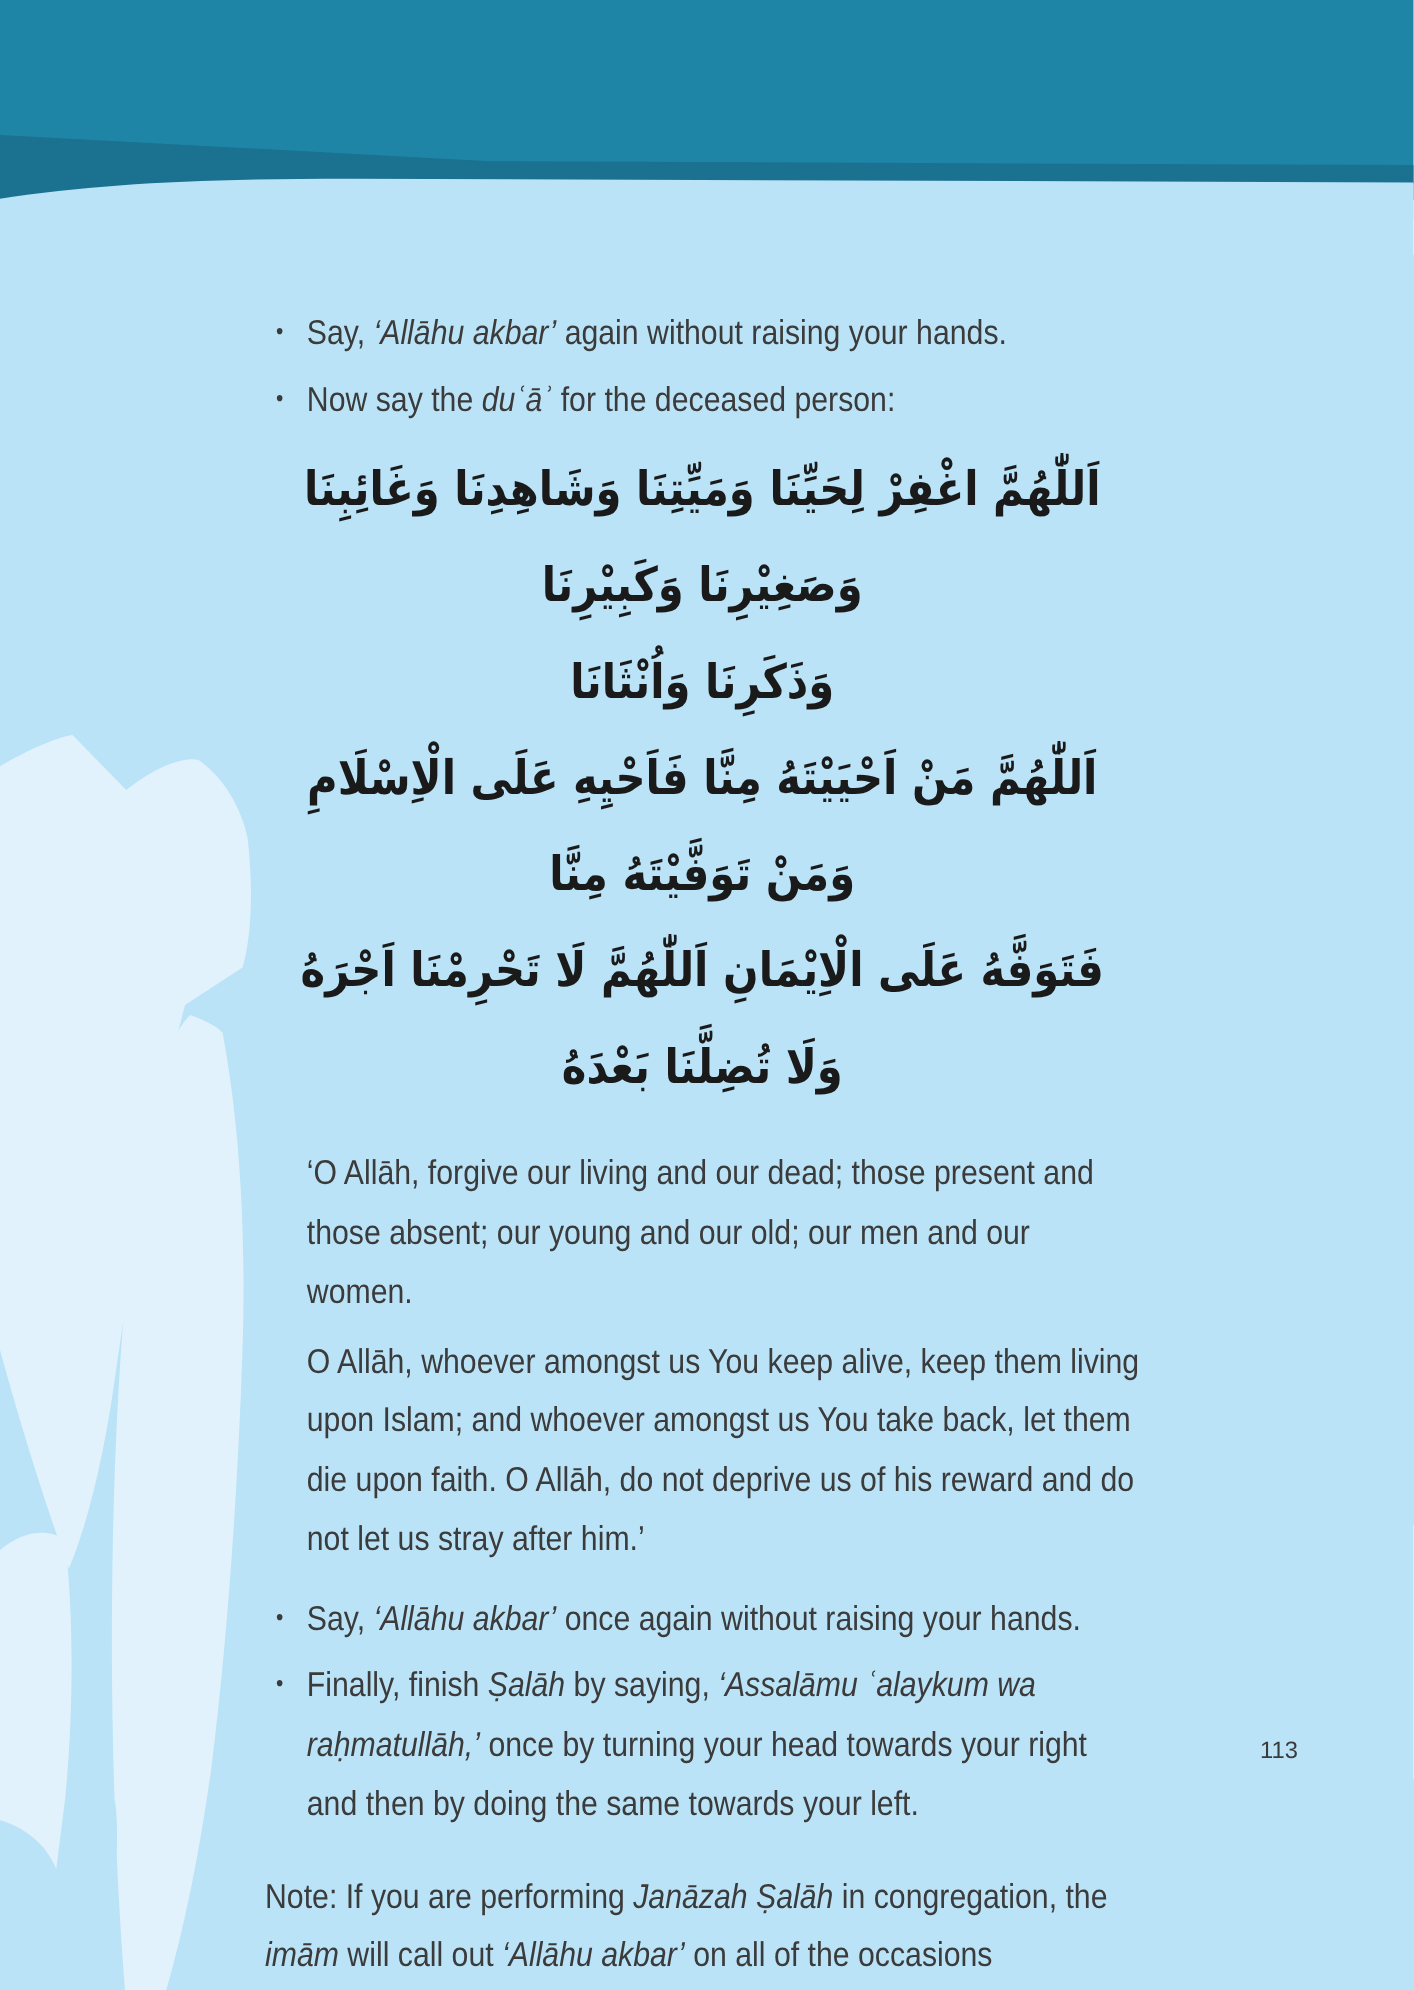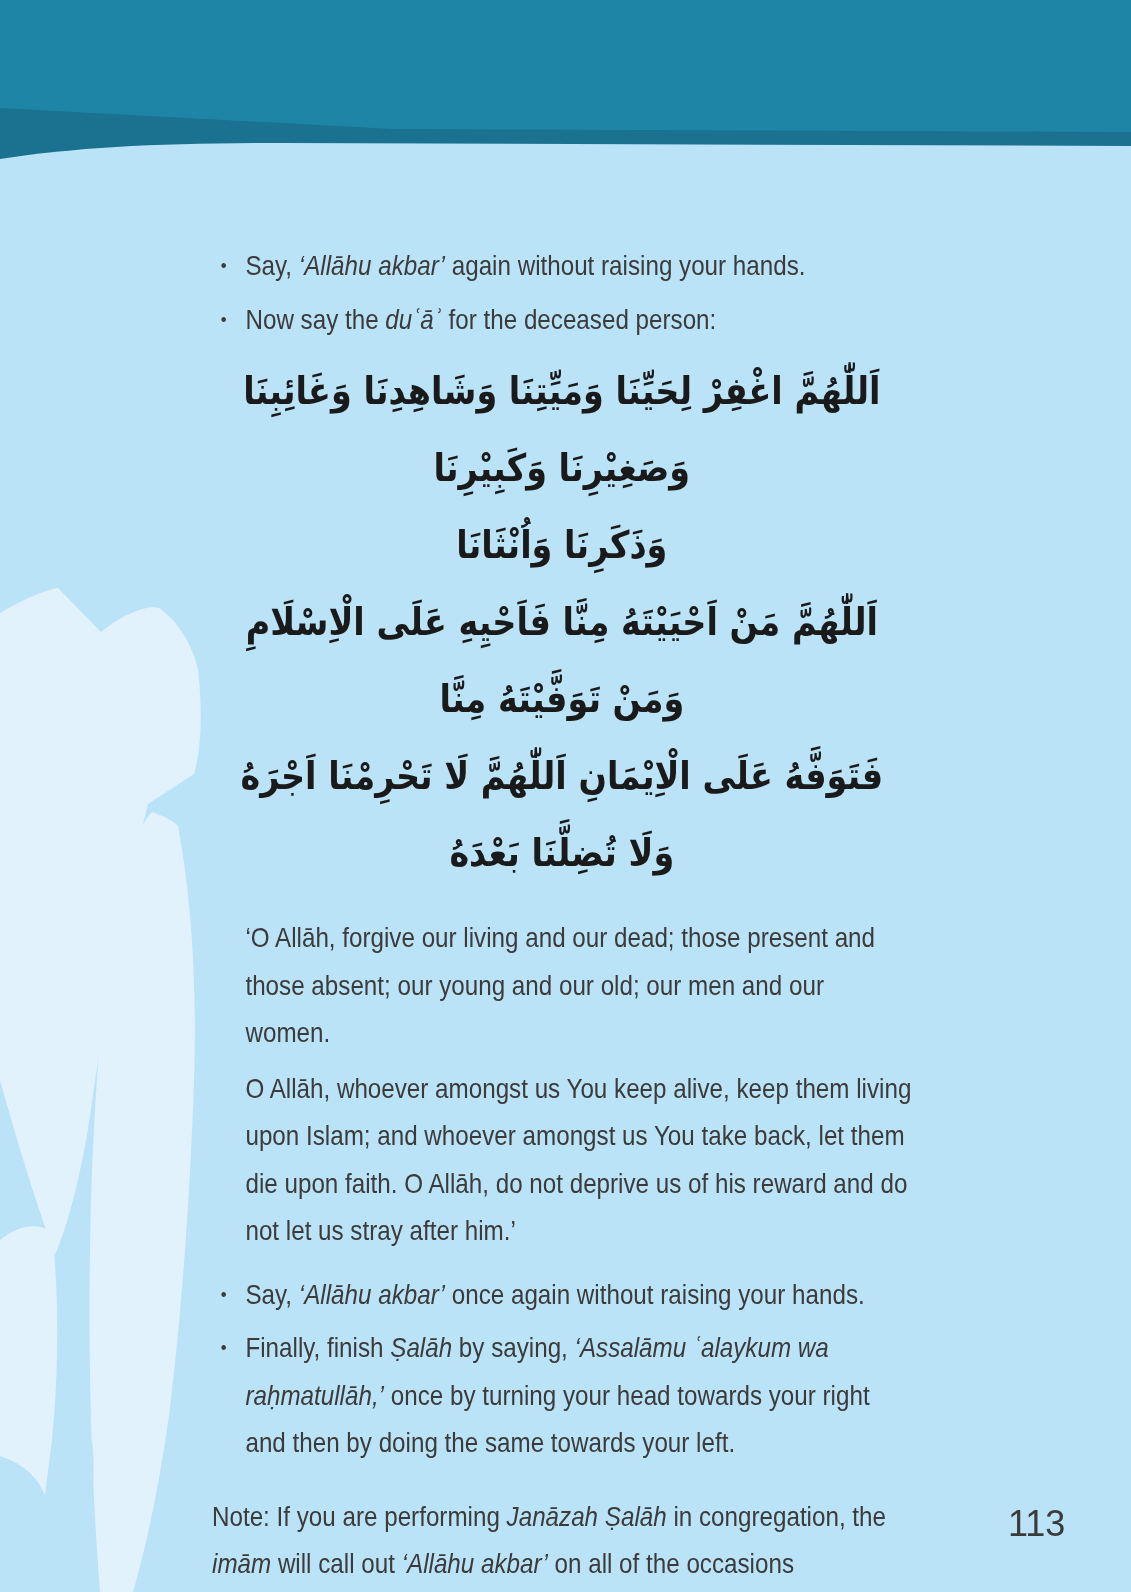--- a/index.html
+++ b/index.html
@@ -21,21 +21,21 @@
   .it{font-style:italic;}
   .arabic{
     margin:10px 0 0 0;text-align:center;direction:rtl;
     font-family:"DejaVu Sans","DejaVu Serif",sans-serif;
     font-weight:bold;font-size:38px;line-height:77px;color:#1a1a1a;
   }
   .trans{margin:0 0 8px 0;padding-left:38px;}
   .trans-first{margin-top:22px;}
   .mt16{margin-top:16px;}
   .note{margin-top:26px;}
-  .pagenum{position:absolute;left:1008px;top:1503px;font-size:36px;color:#3b3b3b;}
+  .pagenum{position:absolute;left:1008px;top:1390px;font-size:19px;color:#3b3b3b;}
 </style>
 </head>
 <body>
 
 <div class="page">
 
   <svg class="header-svg" width="1131" height="175" viewBox="0 0 1131 175" aria-hidden="true">
     <rect x="0" y="0" width="1131" height="160" fill="#1f85a7"></rect>
     <path d="M0 108 L392 129 L1131 132 L1131 147 L0 159 Z" fill="#1b7190"></path>
     <path d="M0 159 C80 147 160 143 280 143 L1131 146 L1131 175 L0 175 Z" fill="#bae3f7"></path>

